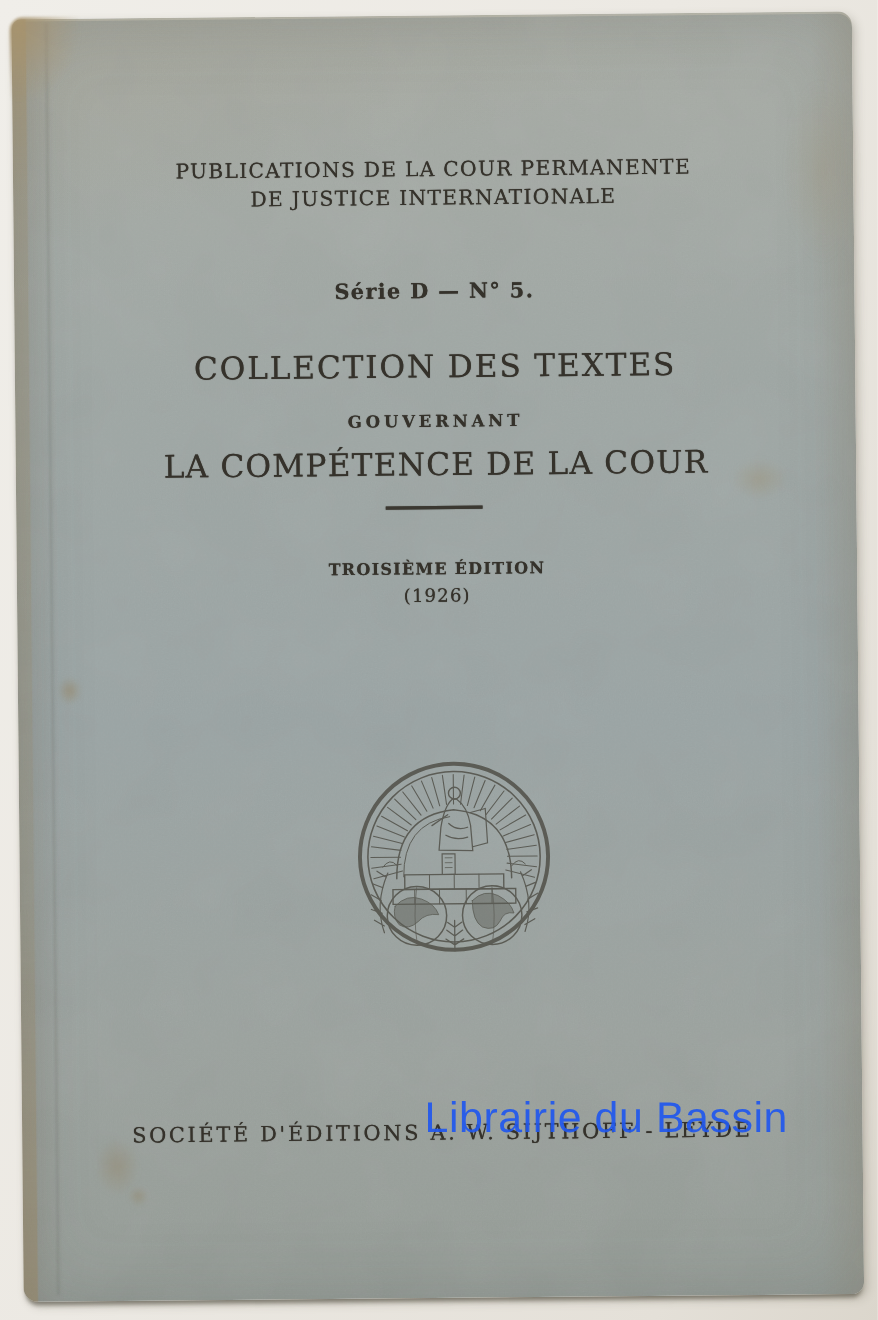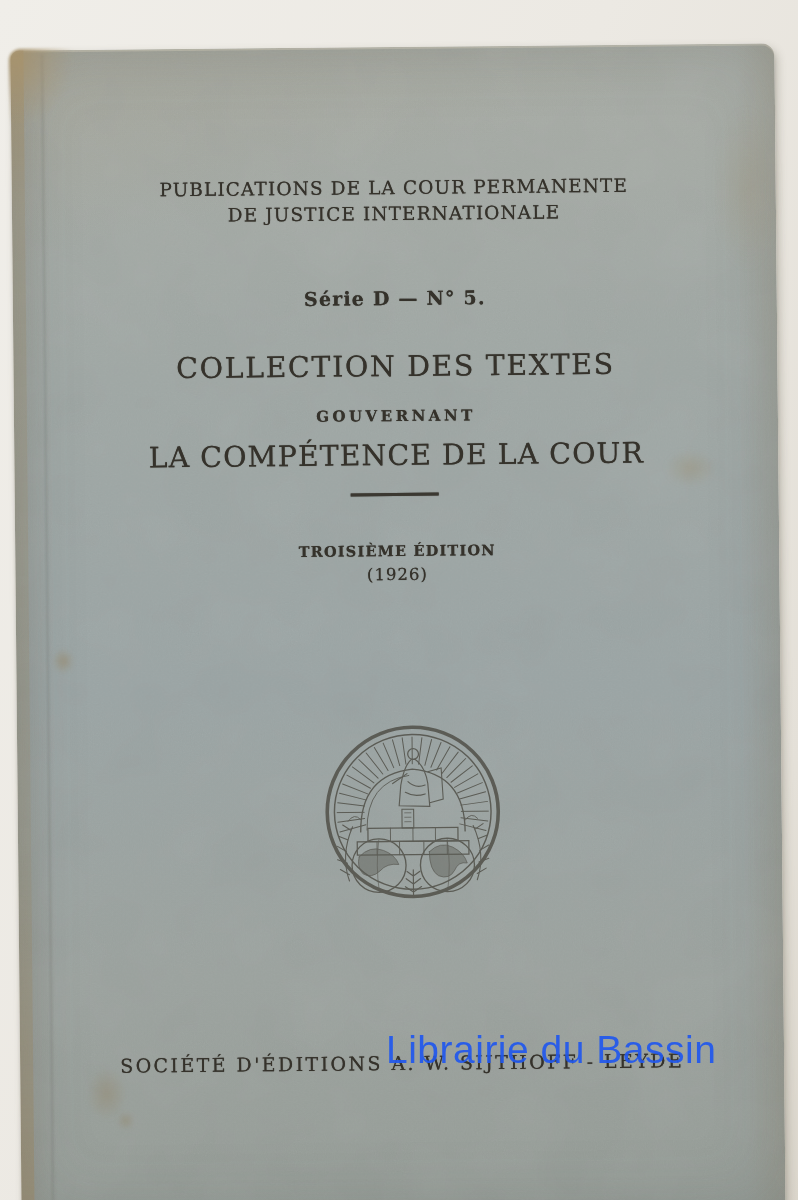--- a/index.html
+++ b/index.html
@@ -1,21 +1,21 @@
 <!DOCTYPE html>
 <html><head>
 <meta charset="utf-8">
 <style>
   html,body{margin:0;padding:0;}
   body{
     width:798px;height:1200px;overflow:hidden;position:relative;
     background:linear-gradient(115deg,#f0eee9 0%,#ece9e3 45%,#e4e0d8 85%,#dbd6cc 100%);
     font-family:"DejaVu Serif","Liberation Serif",serif;
   }
-  .photo{position:absolute;inset:0;margin-top:33px;}
+  .photo{position:absolute;inset:0;}
 
   
   .book{
     position:absolute;left:16px;top:14px;width:764px;height:1166px;
     border-radius:9px 13px 11px 13px;
     transform:rotate(-0.55deg);transform-origin:50% 50%;
     background:
       linear-gradient(165deg, rgba(145,124,86,0.14), rgba(145,124,86,0) 16%),
       linear-gradient(270deg, rgba(150,131,96,0.16), rgba(150,131,96,0) 5%),
       linear-gradient(90deg,  rgba(120,105,80,0.16), rgba(120,105,80,0) 5%),

